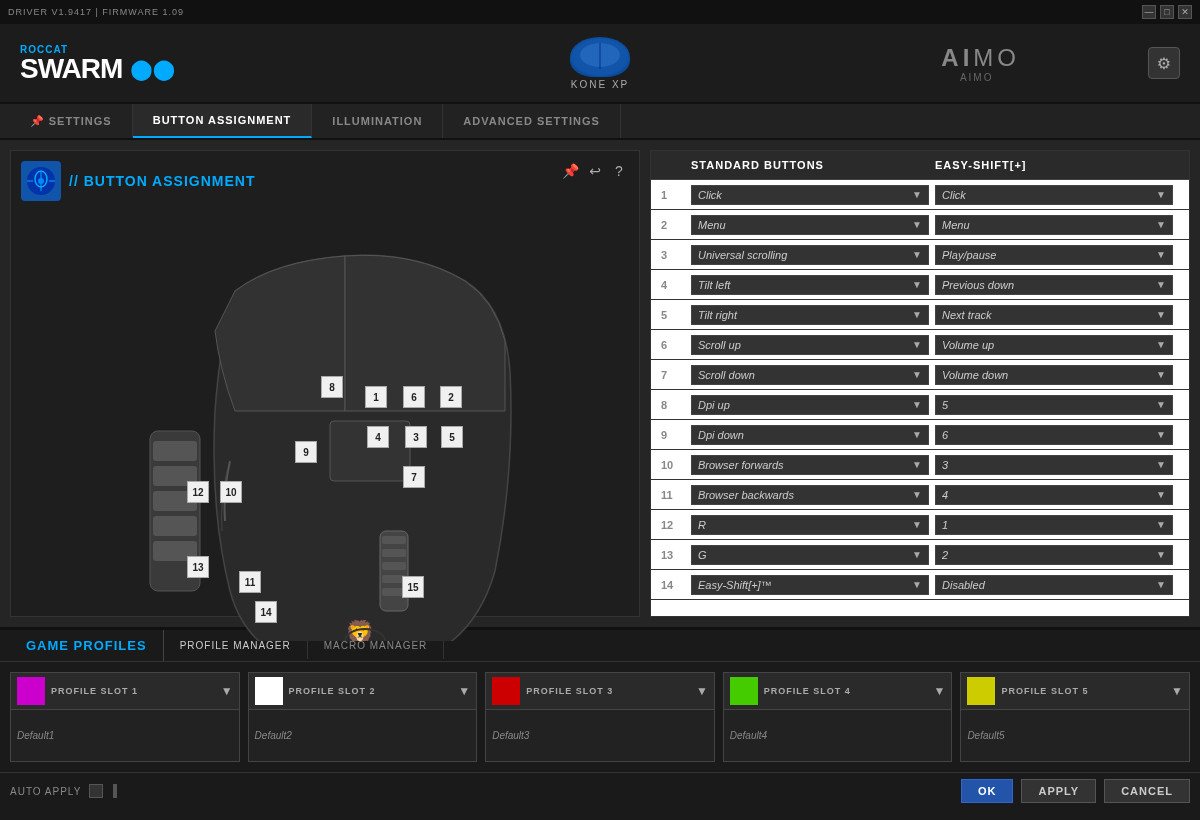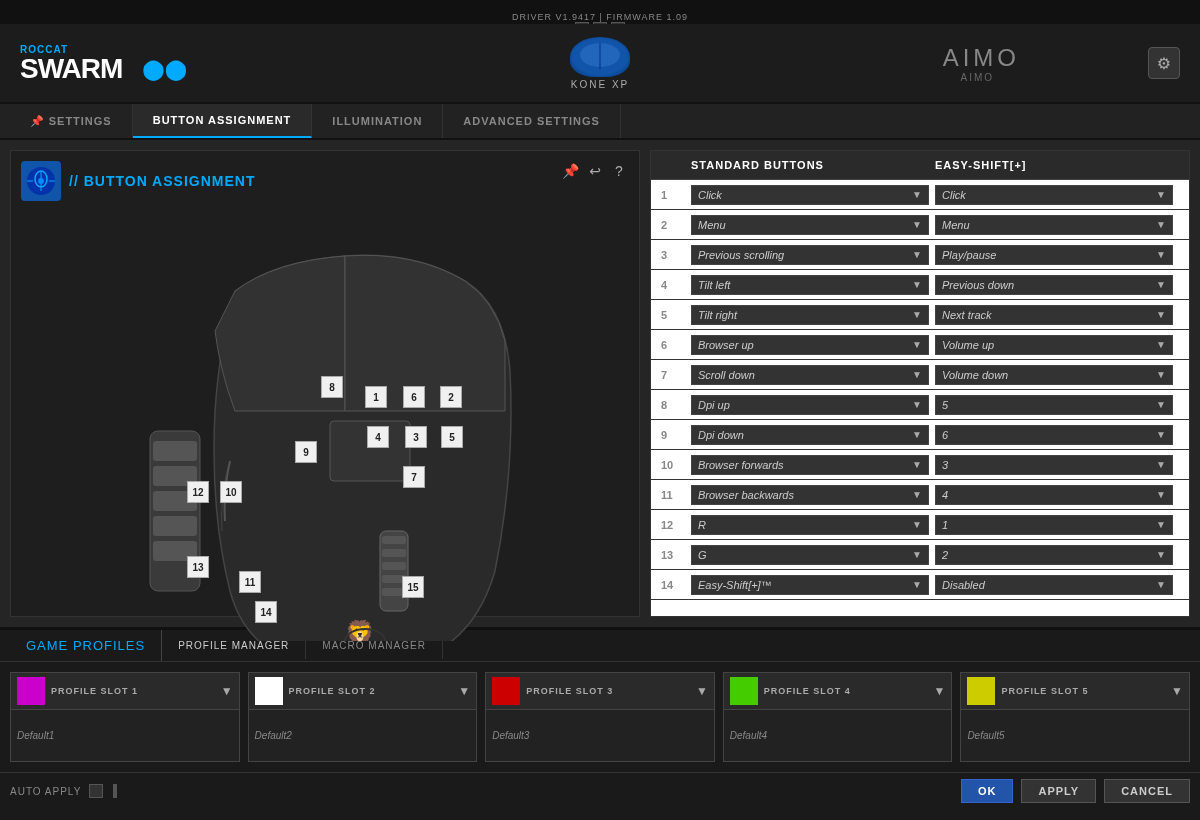--- a/index.html
+++ b/index.html
@@ -14,21 +14,20 @@
     }
 
     
     #titlebar {
       background: #111;
       height: 22px;
       display: flex;
       align-items: center;
       padding: 12px 8px;
       justify-content: space-between;
-      flex-direction: column;
     }
     #titlebar .title-text {
       font-size: 9px;
       color: #888;
       letter-spacing: 1px;
     }
     #titlebar .win-controls {
       display: flex;
       gap: 4px;
     }
@@ -235,21 +234,21 @@
     #bottom-area {
       background: #1a1a1a;
       height: 208px;
     }
     #bottom-tabs {
       display: flex; align-items: center;
       border-bottom: 1px solid #333;
       padding-left: 10px;
     }
     #game-profiles-title {
-      color: #00aaff; font-size: 13px; font-weight: normal; letter-spacing: 1px;
+      color: #00aaff; font-size: 13px; font-weight: bold; letter-spacing: 1px;
       padding: 8px 16px; border-right: 1px solid #444;
     }
     .bottom-tab {
       padding: 8px 16px;
       font-size: 10px; letter-spacing: 1px; color: #888;
       cursor: pointer; text-transform: uppercase;
       border-right: 1px solid #333;
     }
     .bottom-tab.active { color: #ccc; }
 
@@ -323,39 +322,39 @@
     <div class="win-btn">—</div>
     <div class="win-btn">□</div>
     <div class="win-btn">✕</div>
   </div>
 </div>
 
 <div id="header">
   <div id="logo-area">
     <div id="logo-text">
       <span class="roccat-text">ROCCAT</span>
-      <div style="display:flex;align-items:center;gap:20px;">
+      <div style="display:flex;align-items:center;gap:8px;">
         <span class="swarm-text">SWARM</span>
         <span style="color:#00aaff;font-size:20px;">⬤⬤</span>
       </div>
     </div>
   </div>
   <div id="mouse-header">
     <div class="mouse-header-img">
       <svg viewBox="0 0 60 40" width="60" height="40">
         <ellipse cx="30" cy="20" rx="28" ry="18" fill="#1155aa"></ellipse>
         <ellipse cx="30" cy="18" rx="20" ry="12" fill="#2266bb"></ellipse>
         <line x1="30" y1="6" x2="30" y2="32" stroke="#003388" stroke-width="1"></line>
       </svg>
     </div>
     <span class="mouse-header-name">KONE XP</span>
   </div>
   <div id="aimo-area">
     <div class="aimo-text">
-      <span style="font-weight:400;font-size:24px;color:#888;letter-spacing:4px;margin-left:8px;">AI</span><span style="font-weight:300;font-size:24px;color:#888;letter-spacing:4px;">MO</span>
+      <span style="font-weight:700;font-size:24px;color:#888;letter-spacing:4px;margin-left:8px;">AI</span><span style="font-weight:300;font-size:24px;color:#888;letter-spacing:4px;">MO</span>
     </div>
     <div class="aimo-label">AIMO</div>
   </div>
   <div id="gear-icon-area">
     <div class="gear-btn">
       <span>⚙</span>
     </div>
   </div>
 </div>
 
@@ -475,21 +474,21 @@
       <span class="dropdown-arrow">▼</span>
     </div>
     <div class="row-dropdown">
       <span>Menu</span>
       <span class="dropdown-arrow">▼</span>
     </div>
   </div>
         <div class="assignment-row">
     <span class="row-num">3</span>
     <div class="row-dropdown">
-      <span>Previous scrolling</span>
+      <span>Universal scrolling</span>
       <span class="dropdown-arrow">▼</span>
     </div>
     <div class="row-dropdown">
       <span>Play/pause</span>
       <span class="dropdown-arrow">▼</span>
     </div>
   </div>
         <div class="assignment-row">
     <span class="row-num">4</span>
     <div class="row-dropdown">
@@ -508,21 +507,21 @@
       <span class="dropdown-arrow">▼</span>
     </div>
     <div class="row-dropdown">
       <span>Next track</span>
       <span class="dropdown-arrow">▼</span>
     </div>
   </div>
         <div class="assignment-row">
     <span class="row-num">6</span>
     <div class="row-dropdown">
-      <span>Browser up</span>
+      <span>Scroll up</span>
       <span class="dropdown-arrow">▼</span>
     </div>
     <div class="row-dropdown">
       <span>Volume up</span>
       <span class="dropdown-arrow">▼</span>
     </div>
   </div>
         <div class="assignment-row">
     <span class="row-num">7</span>
     <div class="row-dropdown">

